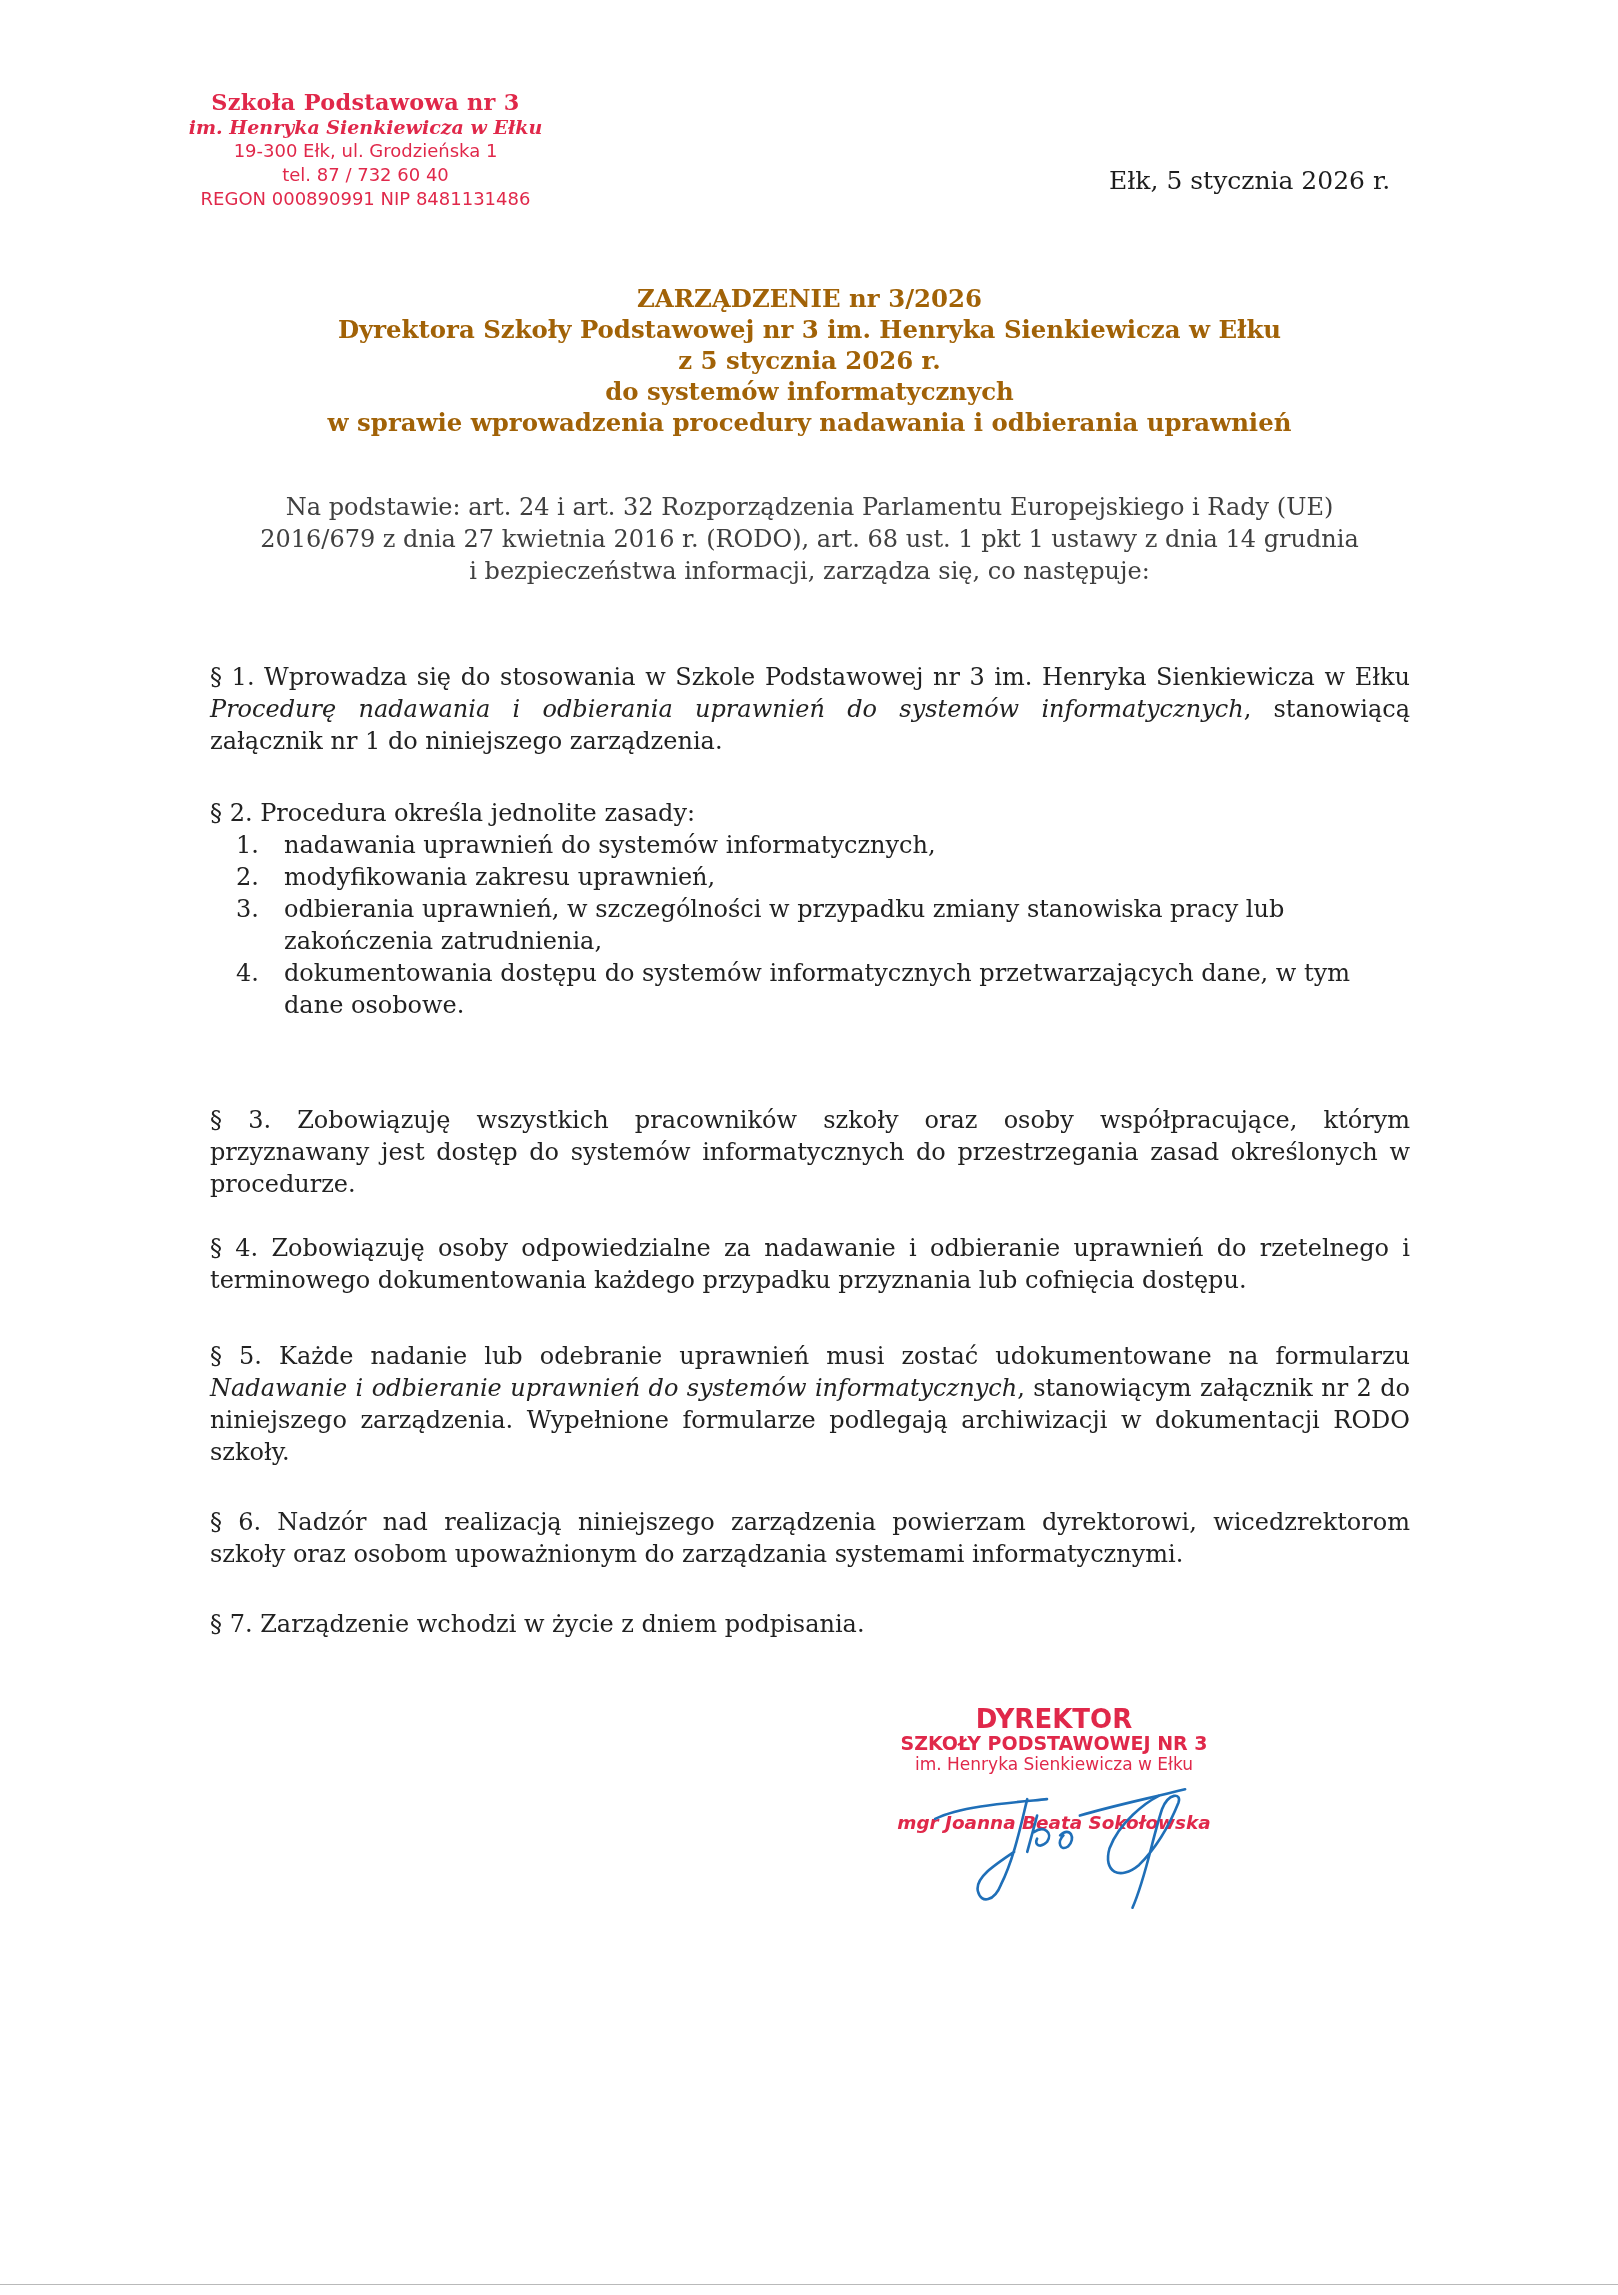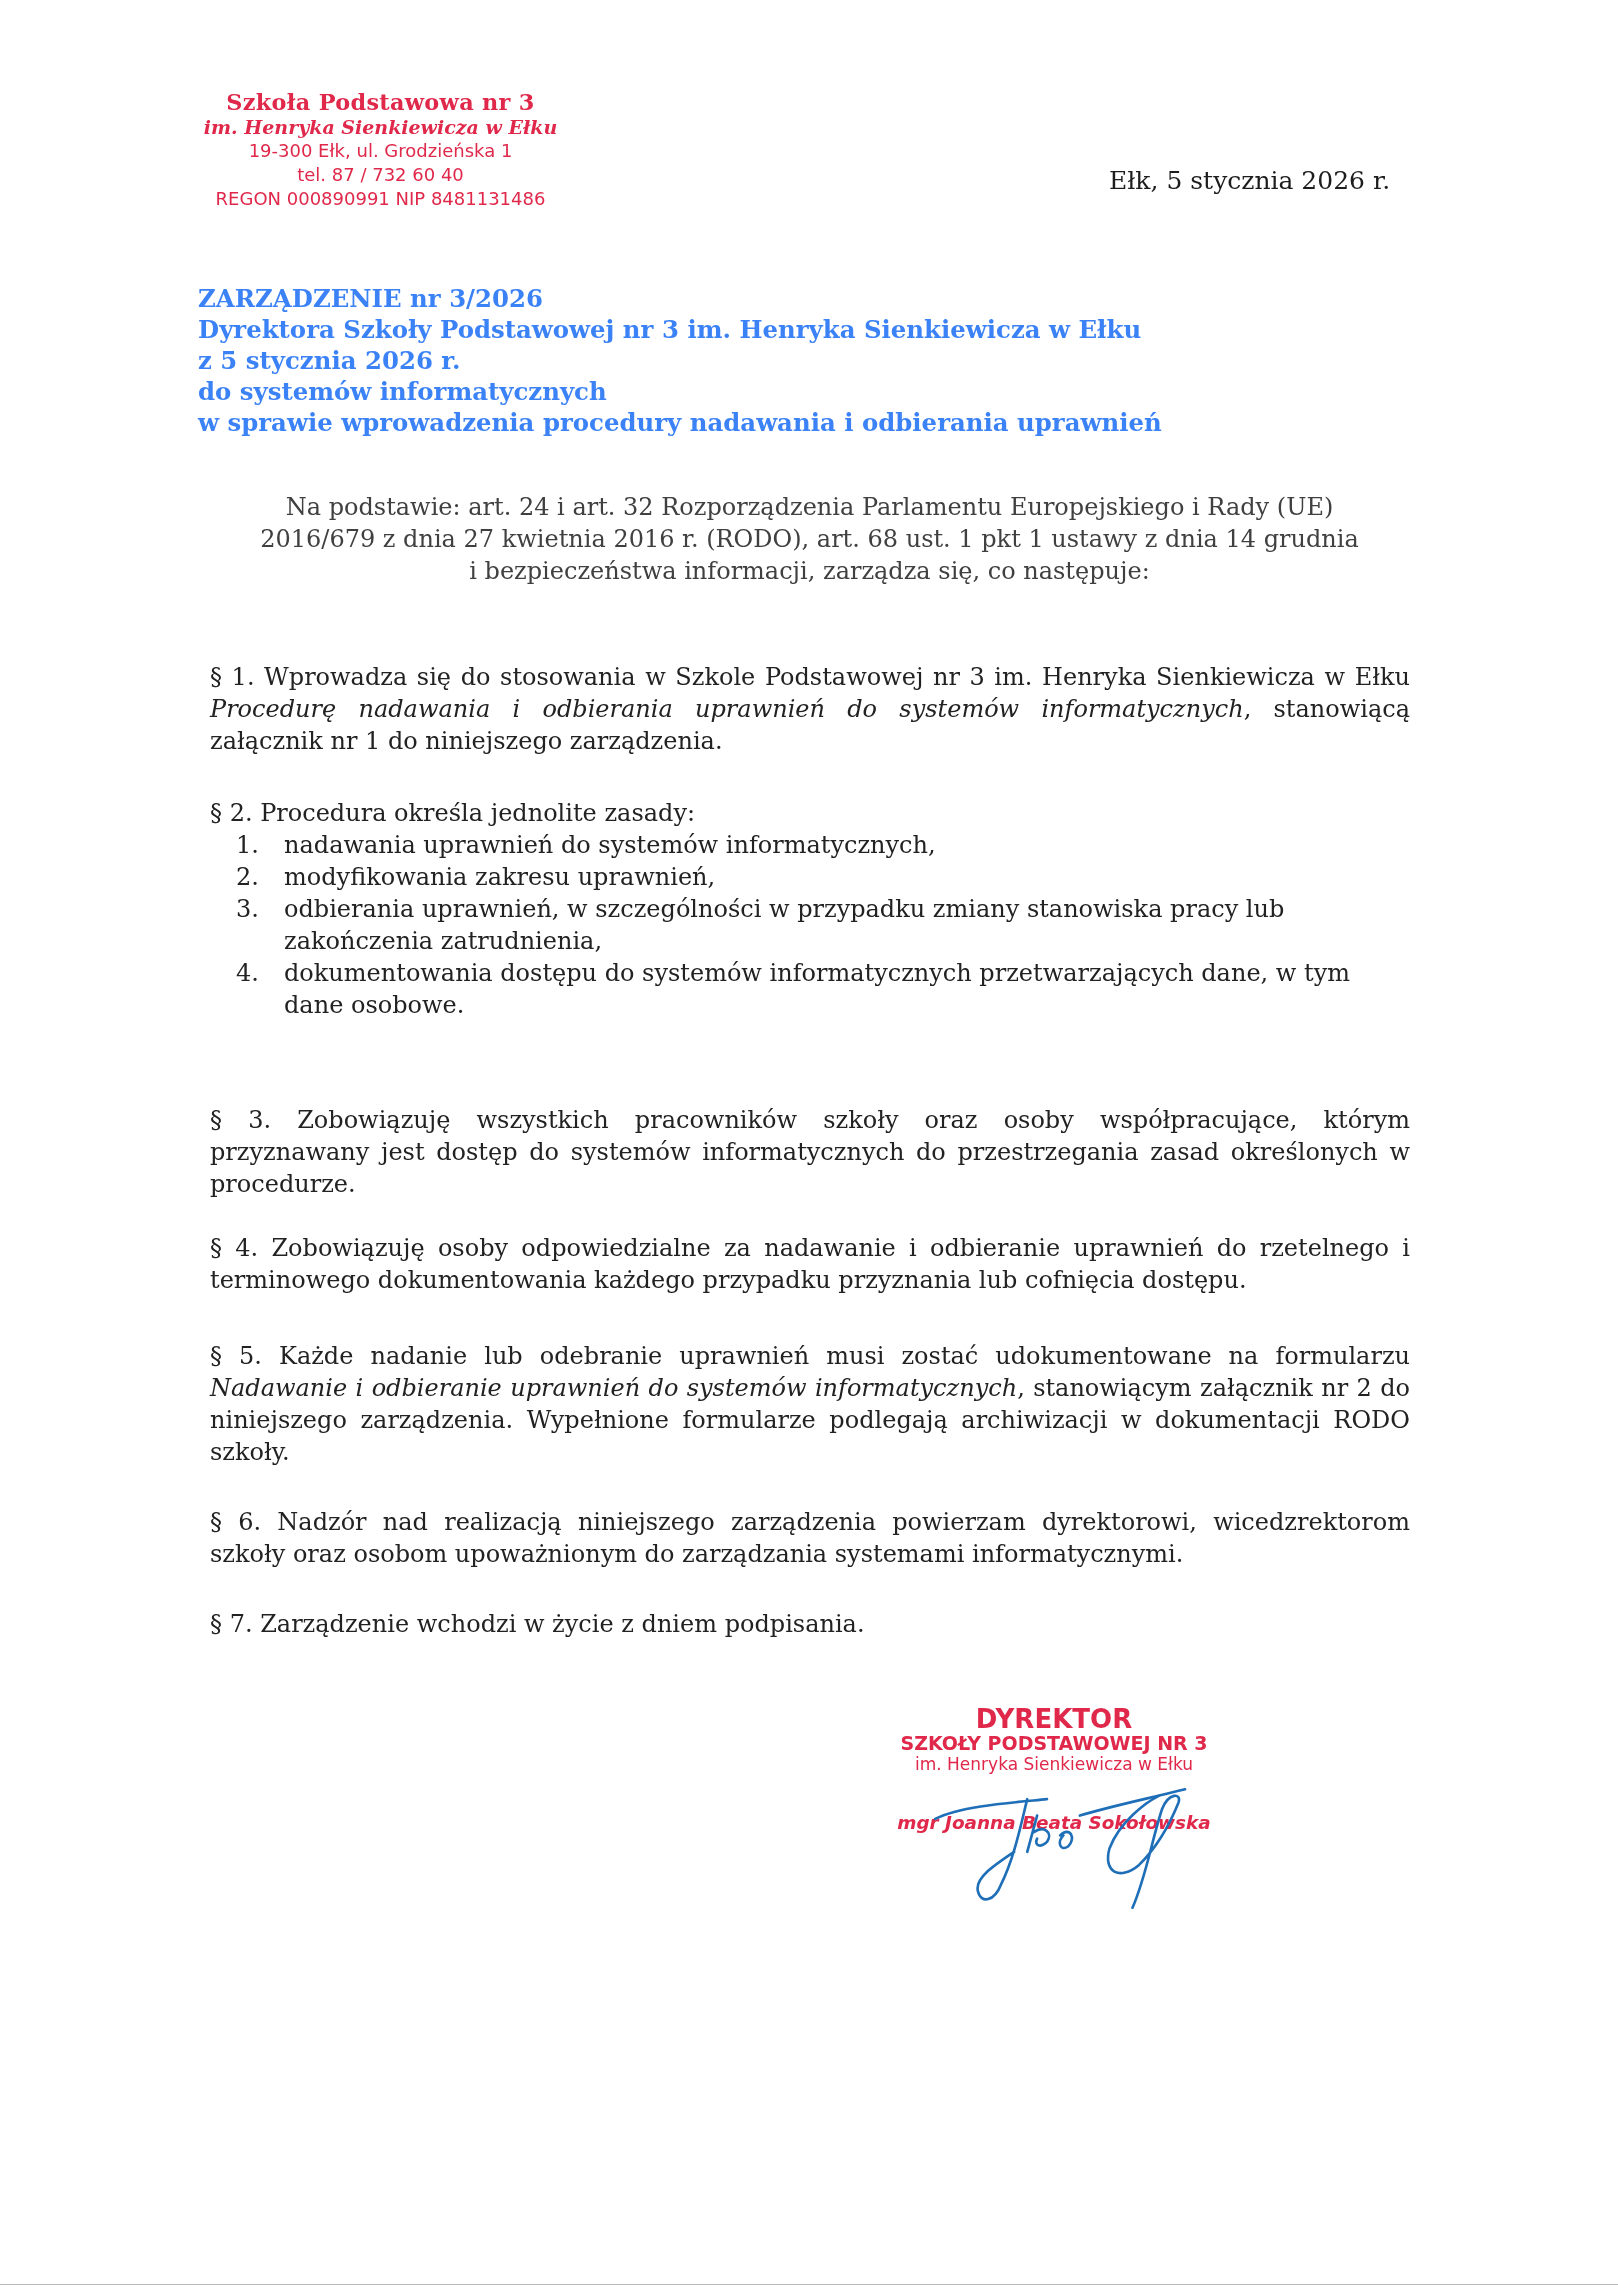--- a/index.html
+++ b/index.html
@@ -1,27 +1,27 @@
 <!DOCTYPE html>
 <html style="font-size:10.5px"><head>
 <meta charset="utf-8">
 <style>
   html, body { margin: 0; padding: 0; background: #ffffff; }
   body { width: 1618px; height: 2295px; position: relative; overflow: hidden; }
   .page { position: absolute; left: 0; top: 0; width: 1618px; height: 2295px; background: #fff; }
 
   .stamp { position: absolute; color: #e0284a; text-align: center; }
-  .stamp-header { left: 183px; top: 89px; width: 395px; }
+  .stamp-header { left: 168px; top: 89px; width: 395px; }
   .stamp-header .l1 { font-family: "DejaVu Serif", serif; font-weight: bold; font-size: 22.4px; line-height: 26px; letter-spacing: 0.3px; }
   .stamp-header .l2 { font-family: "DejaVu Serif", serif; font-weight: bold; font-style: italic; font-size: 19px; line-height: 24px; }
   .stamp-header .l3, .stamp-header .l4, .stamp-header .l5 { font-family: "DejaVu Sans", sans-serif; font-size: 18px; line-height: 24px; }
 
   .date { position: absolute; left: 1081px; top: 166px; font-family: "DejaVu Serif", serif; font-size: 25px; color: #1d1d1d; margin-left: 28px; }
 
-  .title-block { position: absolute; left: 198px; top: 283px; width: 1223px; font-family: "DejaVu Serif", serif; font-weight: bold; font-size: 24.4px; line-height: 31px; color: #3b82f6; }
+  .title-block { position: absolute; left: 198px; top: 283px; width: 1223px; text-align: center; font-family: "DejaVu Serif", serif; font-weight: bold; font-size: 24.4px; line-height: 31px; color: #a16207; }
 
   .basis { position: absolute; left: 198px; top: 491px; width: 1223px; text-align: center; font-family: "DejaVu Serif", serif; font-size: 24px; line-height: 32px; color: #404040; }
 
   .body { position: absolute; left: 210px; width: 1200px; font-family: "DejaVu Serif", serif; font-size: 24px; line-height: 32px; color: #222; }
   .para { text-align: justify; margin: 0; }
   .para i { font-style: italic; }
   .p1 { top: 661px; }
   .p2 { top: 797px; }
   .p3 { top: 1104px; }
   .p4 { top: 1232px; }

